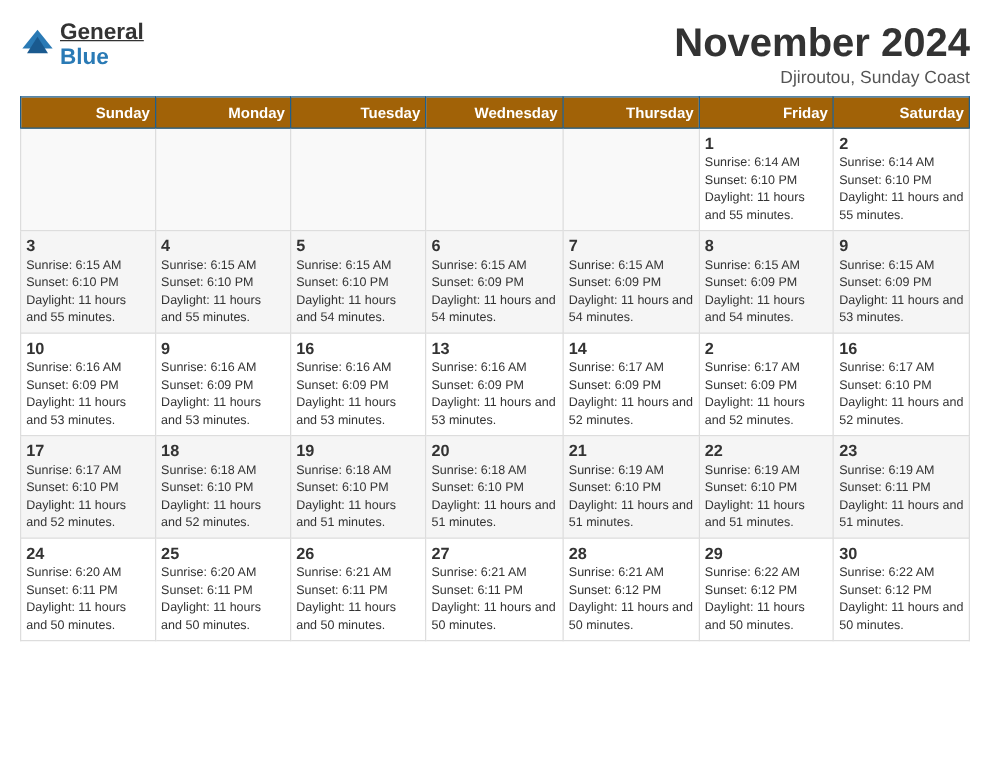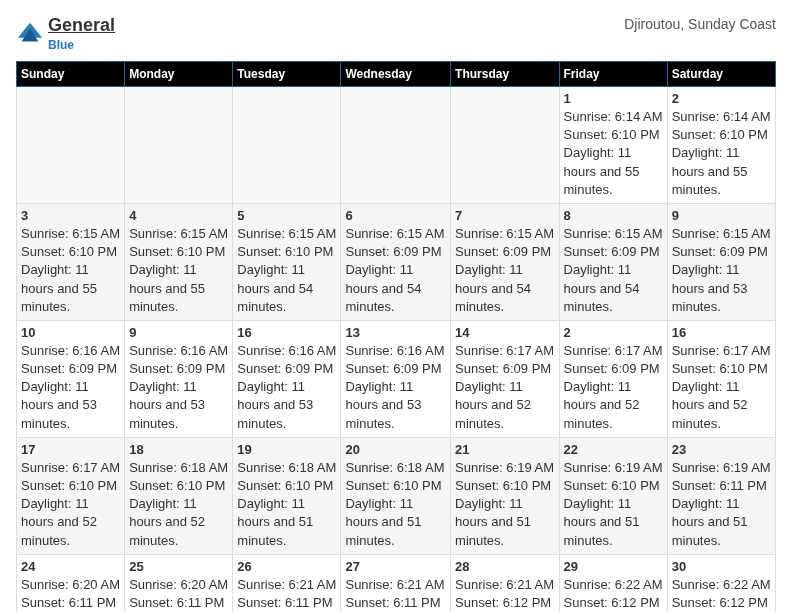--- a/index.html
+++ b/index.html
@@ -22,21 +22,21 @@
       gap: 4px;
     }
     .logo-text-general {
       font-size: 18px;
       font-weight: bold;
       color: #333;
       line-height: 1;
       text-decoration: underline;
     }
     .logo-text-blue {
-      font-size: 12px;
+      font-size: 18px;
       font-weight: bold;
       color: #2a7ab5;
       line-height: 1;
     }
     .logo-icon {
       width: 28px;
       height: 28px;
     }
     .title-section {
       text-align: right;
@@ -49,24 +49,24 @@
     .location-title {
       font-size: 14px;
       color: #555;
     }
     table {
       width: 100%;
       border-collapse: collapse;
       font-size: 11px;
     }
     thead tr th {
-      background-color: #000000;
+      background-color: #a16207;
       color: white;
       padding: 5px 4px;
-      text-align: left;
+      text-align: right;
       font-size: 12px;
       font-weight: bold;
       border: 1px solid #1e5f8e;
     }
     tbody tr td {
       vertical-align: top;
       padding: 4px;
       border: 1px solid #ddd;
       width: 113px;
       min-height: 70px;
@@ -79,21 +79,21 @@
       background: #f5f5f5;
     }
     .day-num {
       font-size: 13px;
       font-weight: bold;
       color: #333;
       display: block;
       margin-bottom: 2px;
     }
     .day-info {
-      font-size: 13px;
+      font-size: 10px;
       color: #333;
       line-height: 1.4;
     }
     .empty-cell {
       background: #f9f9f9 !important;
     }
   </style>
 </head>
 <body>
 
@@ -102,20 +102,21 @@
     <svg class="logo-icon" viewBox="0 0 30 30" xmlns="http://www.w3.org/2000/svg">
       <polygon points="15,2 28,18 2,18" fill="#2a7ab5"></polygon>
       <polygon points="15,8 24,22 6,22" fill="#1a5a8f"></polygon>
     </svg>
     <div>
       <span class="logo-text-general">General</span><br>
       <span class="logo-text-blue">Blue</span>
     </div>
   </div>
   <div class="title-section">
+    <div class="month-title">November 2024</div>
     <div class="location-title">Djiroutou, Sunday Coast</div>
   </div>
 </div>
 
 <table>
   <thead>
     <tr>
       <th>Sunday</th>
       <th>Monday</th>
       <th>Tuesday</th>

